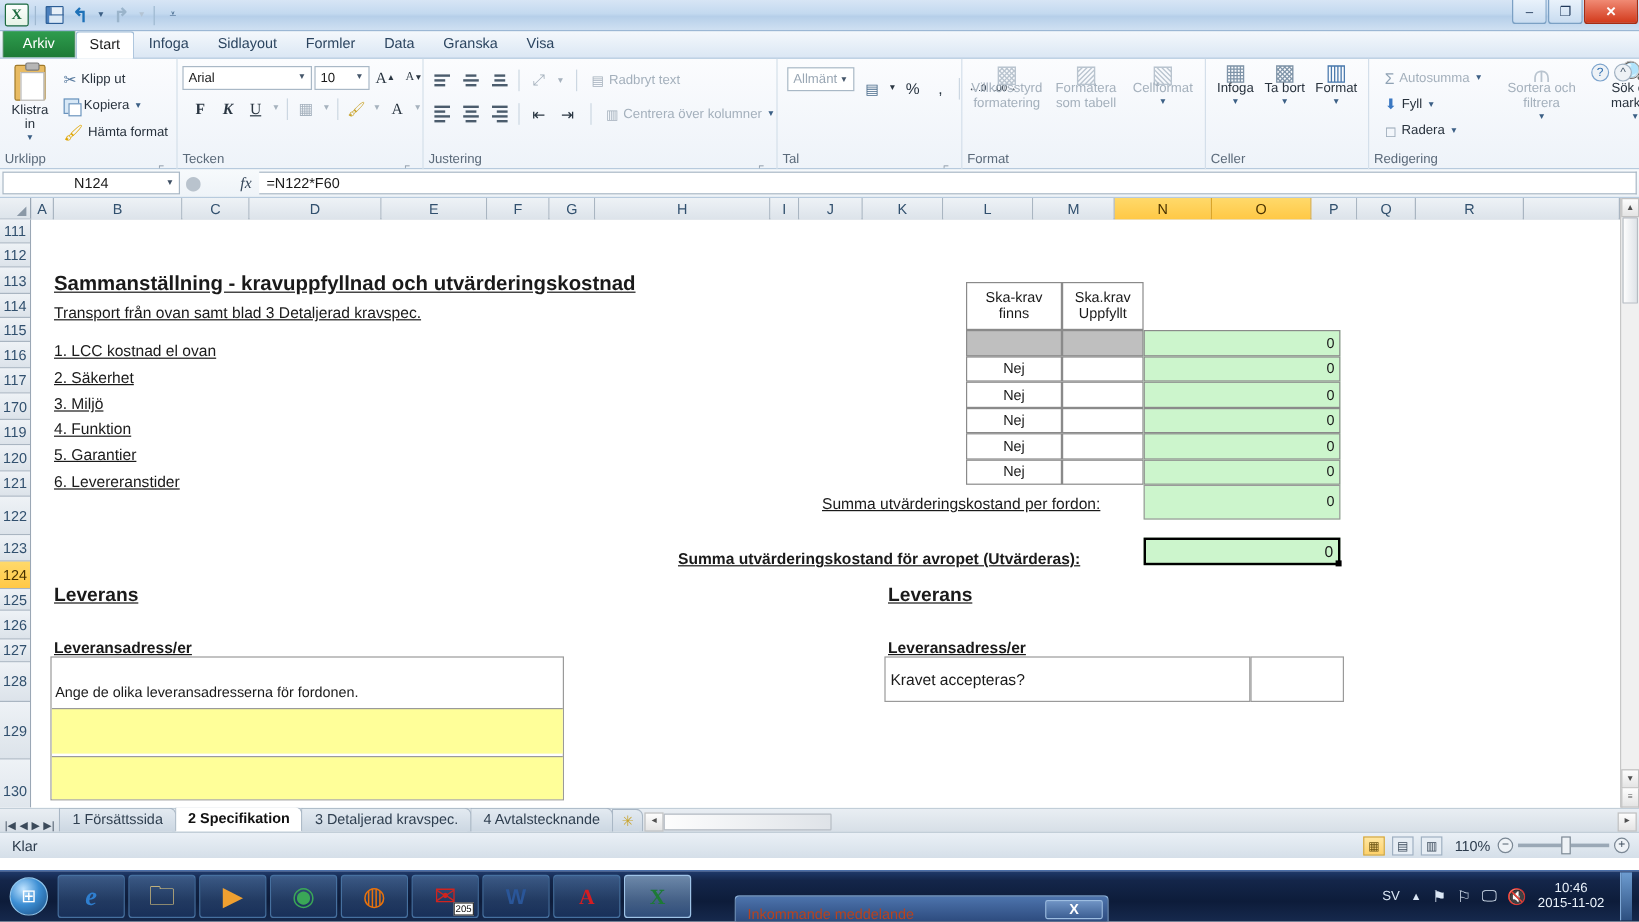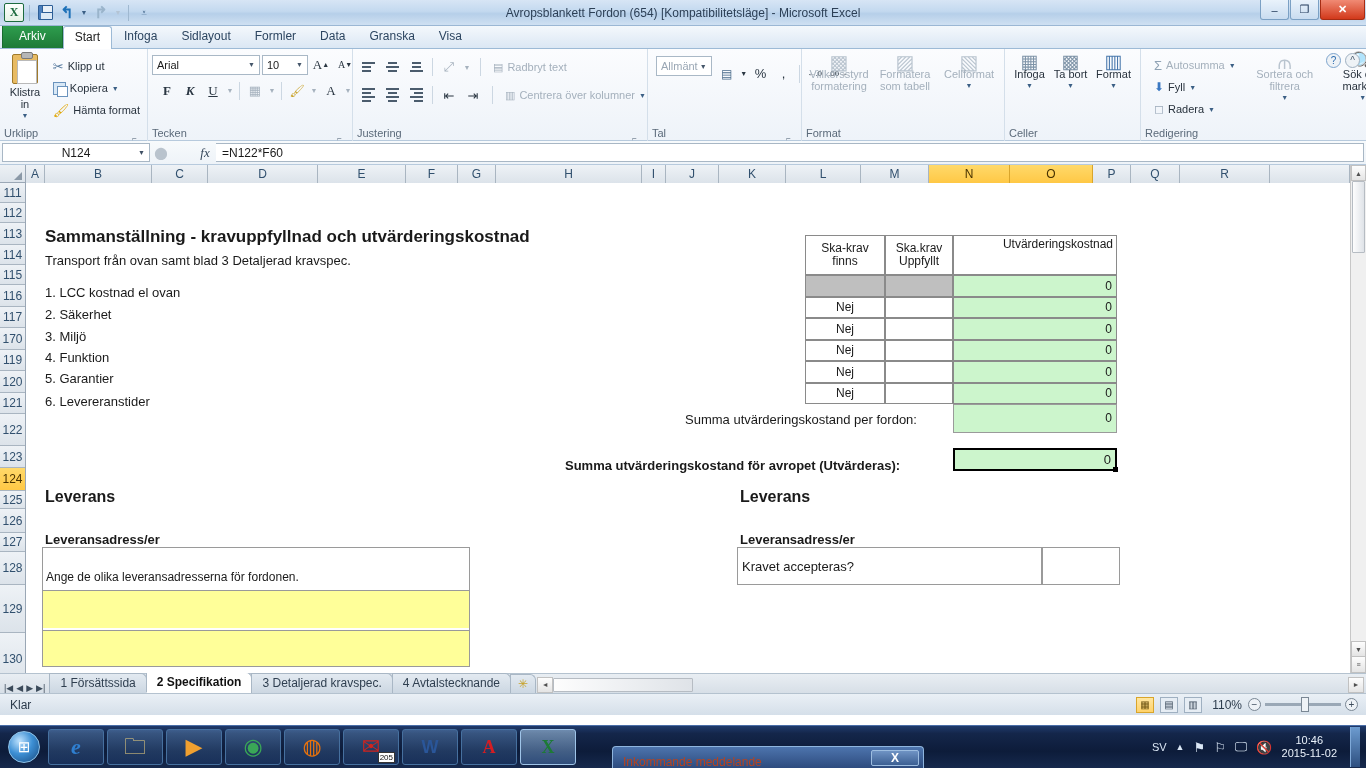--- a/index.html
+++ b/index.html
@@ -190,21 +190,21 @@
   }
   #gridbody { display:flex; height: 490px; }
   #rowhdr { width:26px; min-width:26px; background:#e3e9ef; border-right:1px solid #9aa7b5; }
   .rh {
     border-bottom:1px solid #a9b5c1; background: linear-gradient(to bottom,#eef2f6,#dce3ea);
     display:flex; align-items:center; justify-content:center;
     font-size:12px; color:#31506e;
   }
   .rh.sel { background: linear-gradient(to bottom,#ffd96a,#ffc845); color:#4a3300; }
   #cells { flex:1; position:relative; background:#fff; }
-  .cell { position:absolute; font-size:13px; white-space:nowrap; overflow:visible; }
+  .cell { position:absolute; font-size:13px; white-space:nowrap; overflow:visible;text-decoration:underline; }
   .tbl-cell {
     position:absolute; border:1px solid #8a8a8a; font-size:12px;
     display:flex; align-items:center; justify-content:center; text-align:center;
     line-height:13px;
   }
   .green { background:#ccf5cc; }
   .grey { background:#bfbfbf; }
   .yellow { background:#ffff99; }
   .numcell { justify-content:flex-end; padding-right:4px; }
   .selbox {
@@ -323,21 +323,20 @@
         <span class="arrow-redo">↱</span>
       </div>
     <div class="qat-btn" style="width:10px">
         <span class="tiny-dd" style="color:#b4c4d4">▼</span>
       </div>
     <div class="qat-sep"></div>
     <div class="qat-btn">
         <span style="font-size:10px;color:#3b5f85">⩡</span>
       </div>
   </div>
-  <div id="titletext">Avropsblankett Fordon (654)  [Kompatibilitetsläge]  -  Microsoft Excel</div>
   <div id="wincontrols">
     <div class="wbtn">–</div>
     <div class="wbtn">❐</div>
     <div class="wbtn close">✕</div>
   </div>
 </div>
 
 <div id="tabstrip">
   <div class="rtab file">Arkiv</div>
   <div class="rtab active">Start</div>
@@ -726,21 +725,20 @@
         <div class="cell" style="left:19px;top:211px">6. Levereranstider</div>
 
         <div class="tbl-cell" style="left:779px;top:52px;width:80px;height:40px;flex-direction:column">
           <span>Ska-krav</span>
           <span>finns</span>
         </div>
         <div class="tbl-cell" style="left:859px;top:52px;width:68px;height:40px;flex-direction:column">
           <span>Ska.krav</span>
           <span>Uppfyllt</span>
         </div>
-        <div class="tbl-cell" style="left:927px;top:52px;width:164px;height:40px;justify-content:flex-end;align-items:flex-start;padding-right:3px;padding-top:2px">Utvärderingskostnad</div>
 
         <div class="tbl-cell grey" style="left:779px;top:92px;width:80px;height:22px"></div>
         <div class="tbl-cell grey" style="left:859px;top:92px;width:68px;height:22px"></div>
         <div class="tbl-cell green numcell" style="left:927px;top:92px;width:164px;height:22px">0</div>
 
         <div class="tbl-cell" style="left:779px;top:114px;width:80px;height:21px">Nej</div>
         <div class="tbl-cell" style="left:859px;top:114px;width:68px;height:21px"></div>
         <div class="tbl-cell green numcell" style="left:927px;top:114px;width:164px;height:21px">0</div>
 
         <div class="tbl-cell" style="left:779px;top:135px;width:80px;height:22px">Nej</div>

